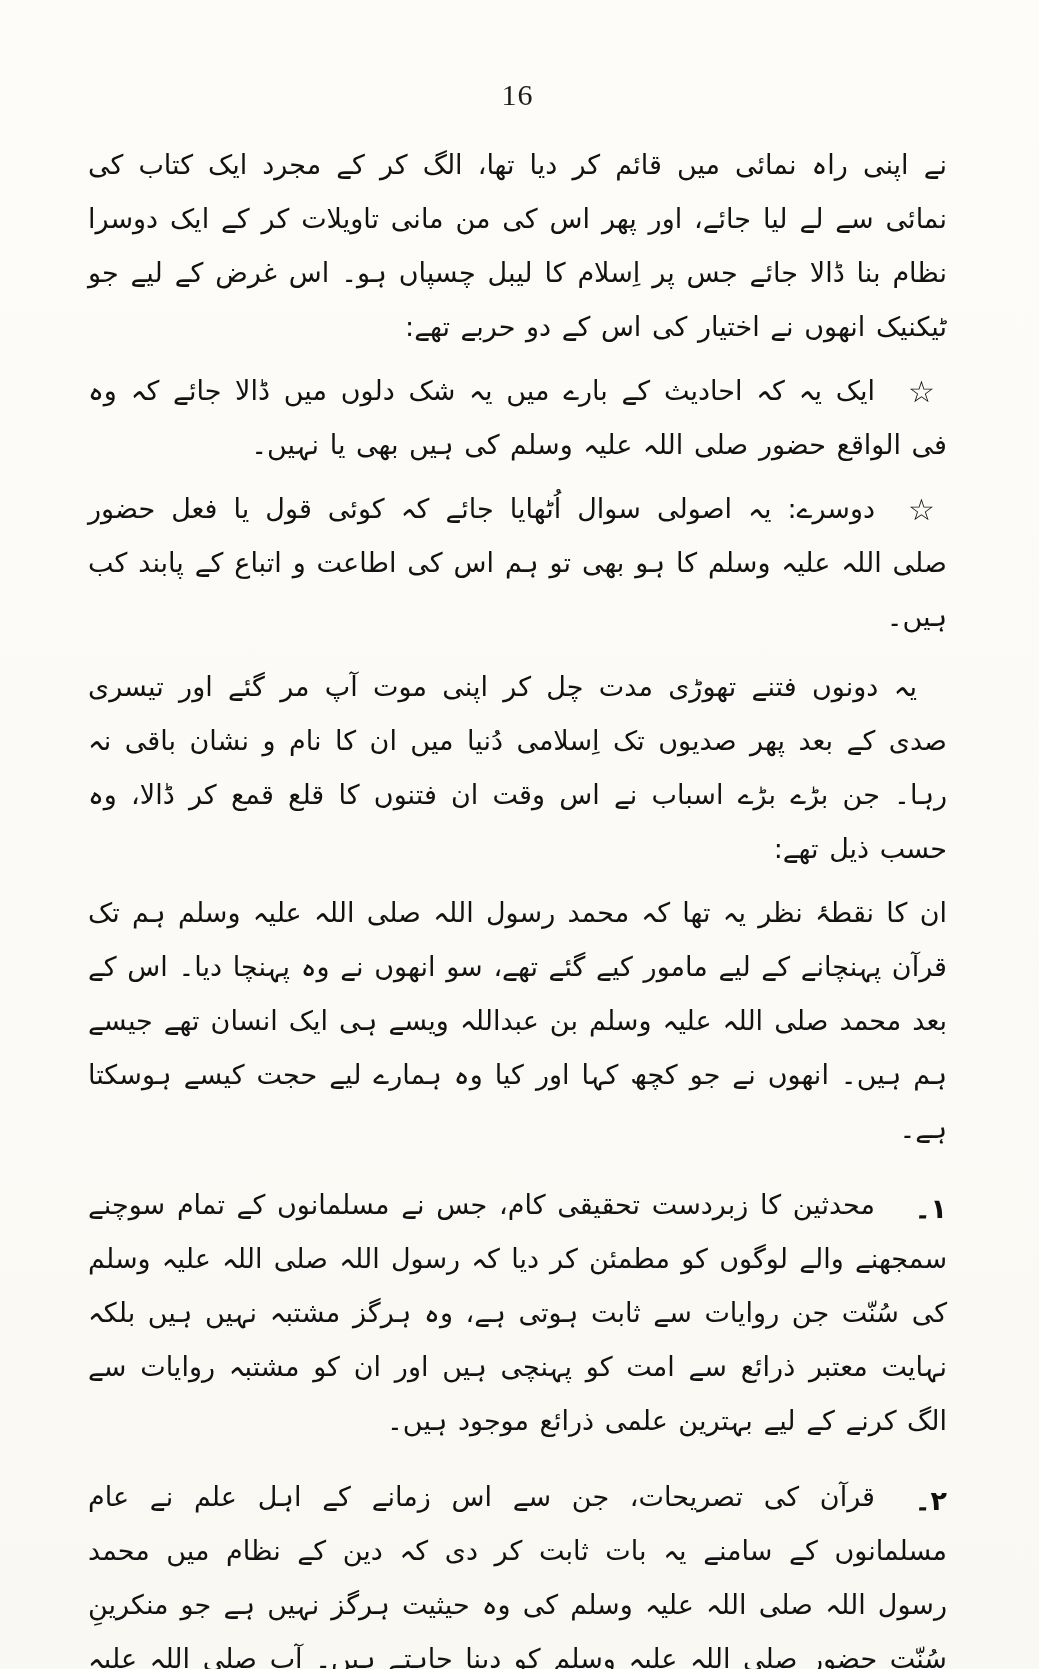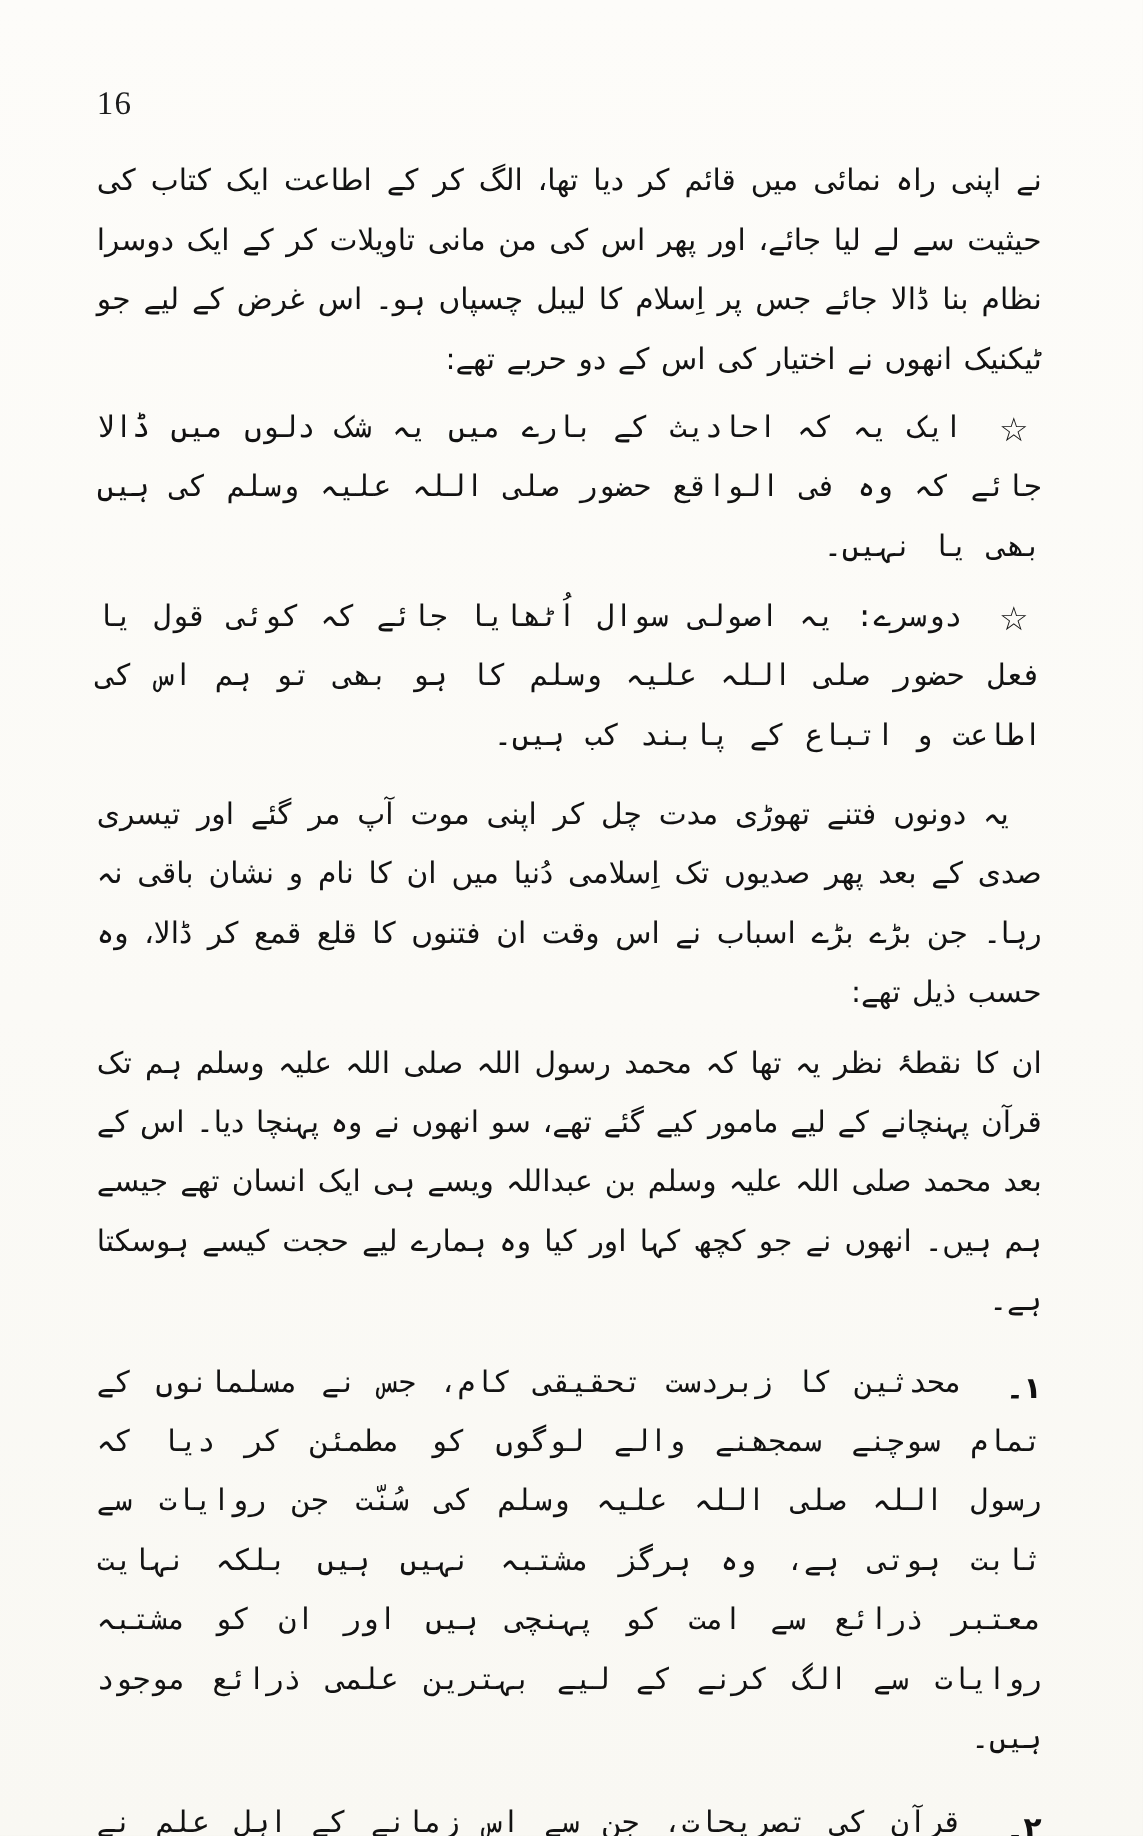--- a/index.html
+++ b/index.html
@@ -13,21 +13,21 @@
     height: 1669px;
     margin: 0 auto;
     box-sizing: border-box;
     padding: 78px 92px 40px 88px;
     background: linear-gradient(180deg, #fdfcf9 0%, #fbfaf6 55%, #f9f8f3 100%);
     color: #141414;
     font-family: "DejaVu Sans", sans-serif;
     overflow: hidden;
   }
   .page-number {
-    text-align: left;
+    text-align: center;
     font-family: "Liberation Serif", serif;
     font-size: 30px;
     letter-spacing: 1px;
     color: #1b1b1b;
     margin-bottom: 26px;
   }
   .text-block {
     direction: rtl;
     unicode-bidi: embed;
   }
@@ -42,21 +42,20 @@
   .para.first-line-indent {
     text-indent: 30px;
   }
   .marked-item {
     position: relative;
     margin: 6px 0 10px 0;
   }
   .marked-item .para {
     text-indent: 72px; 
     margin-bottom: 0;
-    font-family: Liberation Mono, monospace;
   }
   .marker {
     position: absolute;
     top: 4px;
     color: #101010;
   }
   .marker.star {
     right: 12px;
     font-size: 30px;
     line-height: 1.6;
@@ -73,21 +72,21 @@
 </style>
 </head>
 <body>
 
 <div class="page">
 
   <div class="page-number">16</div>
 
   <div class="text-block">
 
-    <p class="para">نے اپنی راہ نمائی میں قائم کر دیا تھا، الگ کر کے اطاعت ایک کتاب کی حیثیت سے لے لیا جائے، اور پھر اس کی من مانی تاویلات کر کے ایک دوسرا نظام بنا ڈالا جائے جس پر اِسلام کا لیبل چسپاں ہو۔ اس غرض کے لیے جو ٹیکنیک انھوں نے اختیار کی اس کے دو حربے تھے:</p>
+    <p class="para">نے اپنی راہ نمائی میں قائم کر دیا تھا، الگ کر کے مجرد ایک کتاب کی نمائی سے لے لیا جائے، اور پھر اس کی من مانی تاویلات کر کے ایک دوسرا نظام بنا ڈالا جائے جس پر اِسلام کا لیبل چسپاں ہو۔ اس غرض کے لیے جو ٹیکنیک انھوں نے اختیار کی اس کے دو حربے تھے:</p>
 
     <div class="marked-item">
       <span class="marker star">☆</span>
       <p class="para">ایک یہ کہ احادیث کے بارے میں یہ شک دلوں میں ڈالا جائے کہ وہ فی الواقع حضور صلی اللہ علیہ وسلم کی ہیں بھی یا نہیں۔</p>
     </div>
 
     <div class="marked-item">
       <span class="marker star">☆</span>
       <p class="para">دوسرے: یہ اصولی سوال اُٹھایا جائے کہ کوئی قول یا فعل حضور صلی اللہ علیہ وسلم کا ہو بھی تو ہم اس کی اطاعت و اتباع کے پابند کب ہیں۔</p>
     </div>

